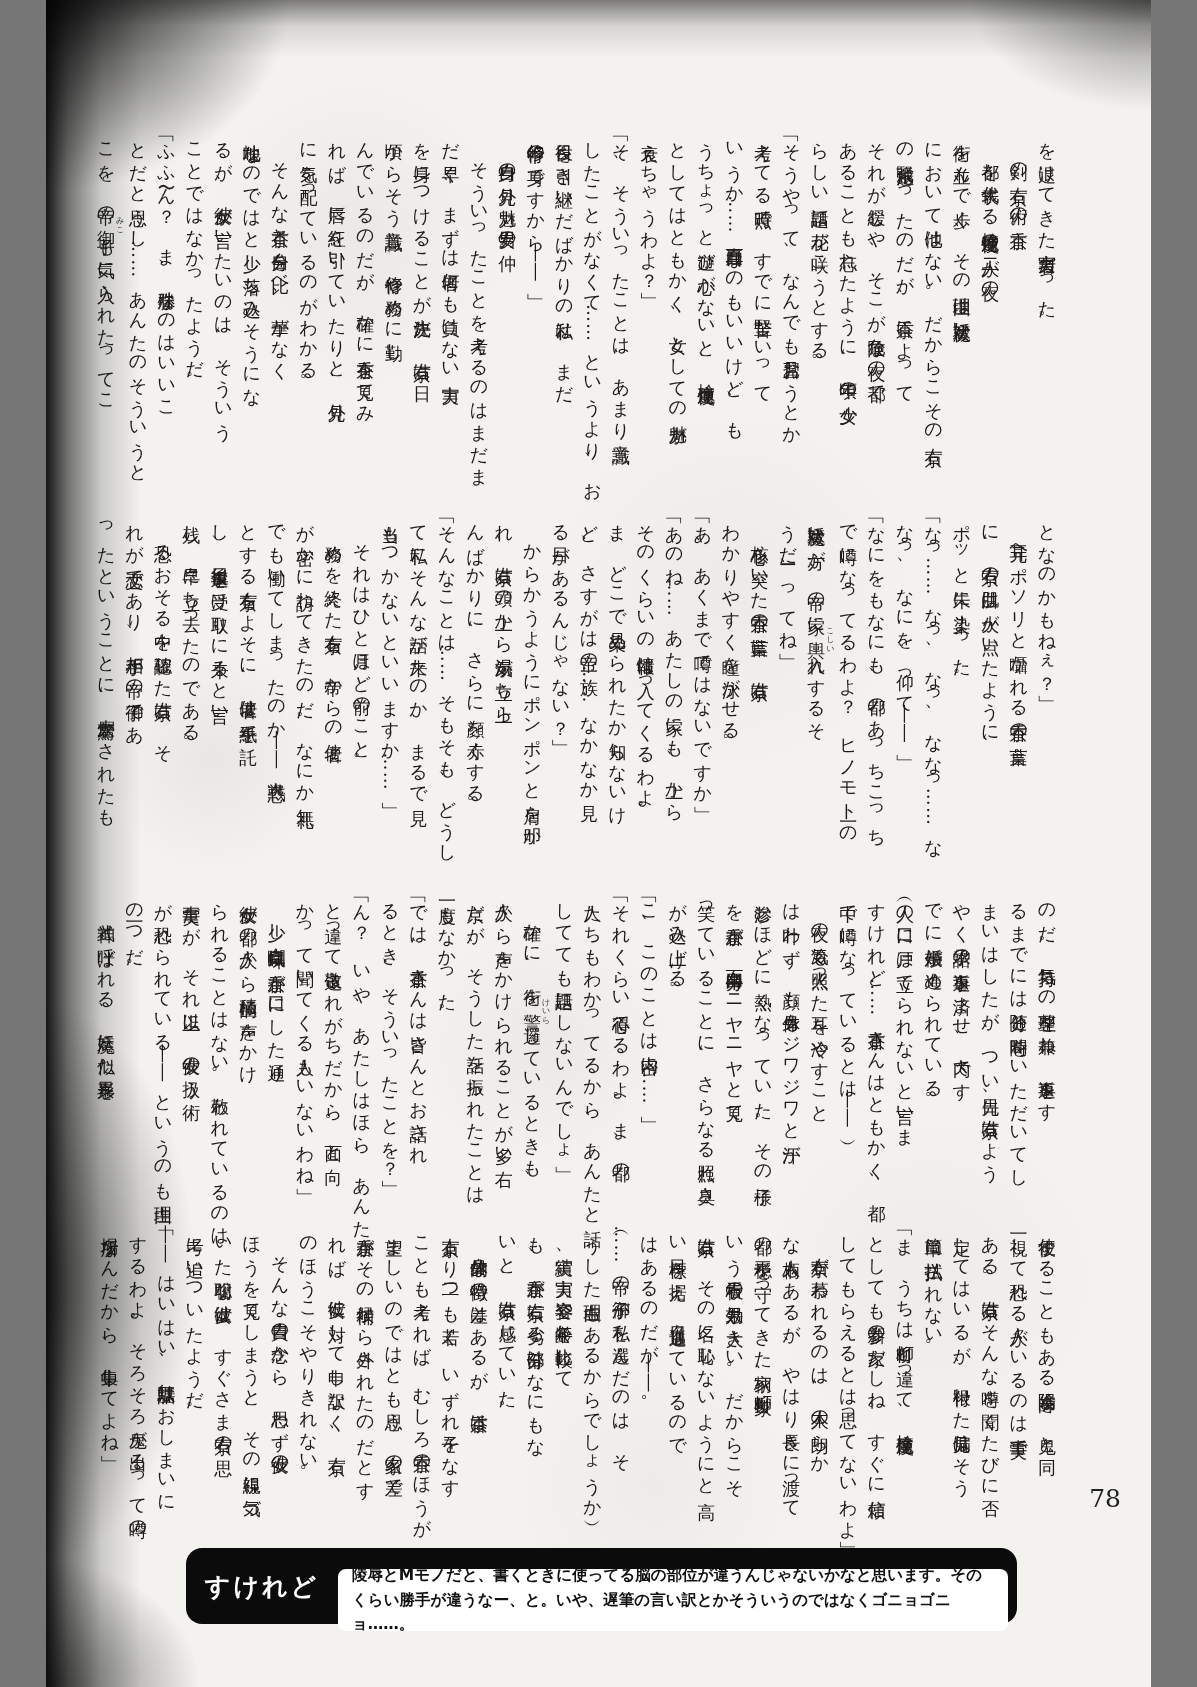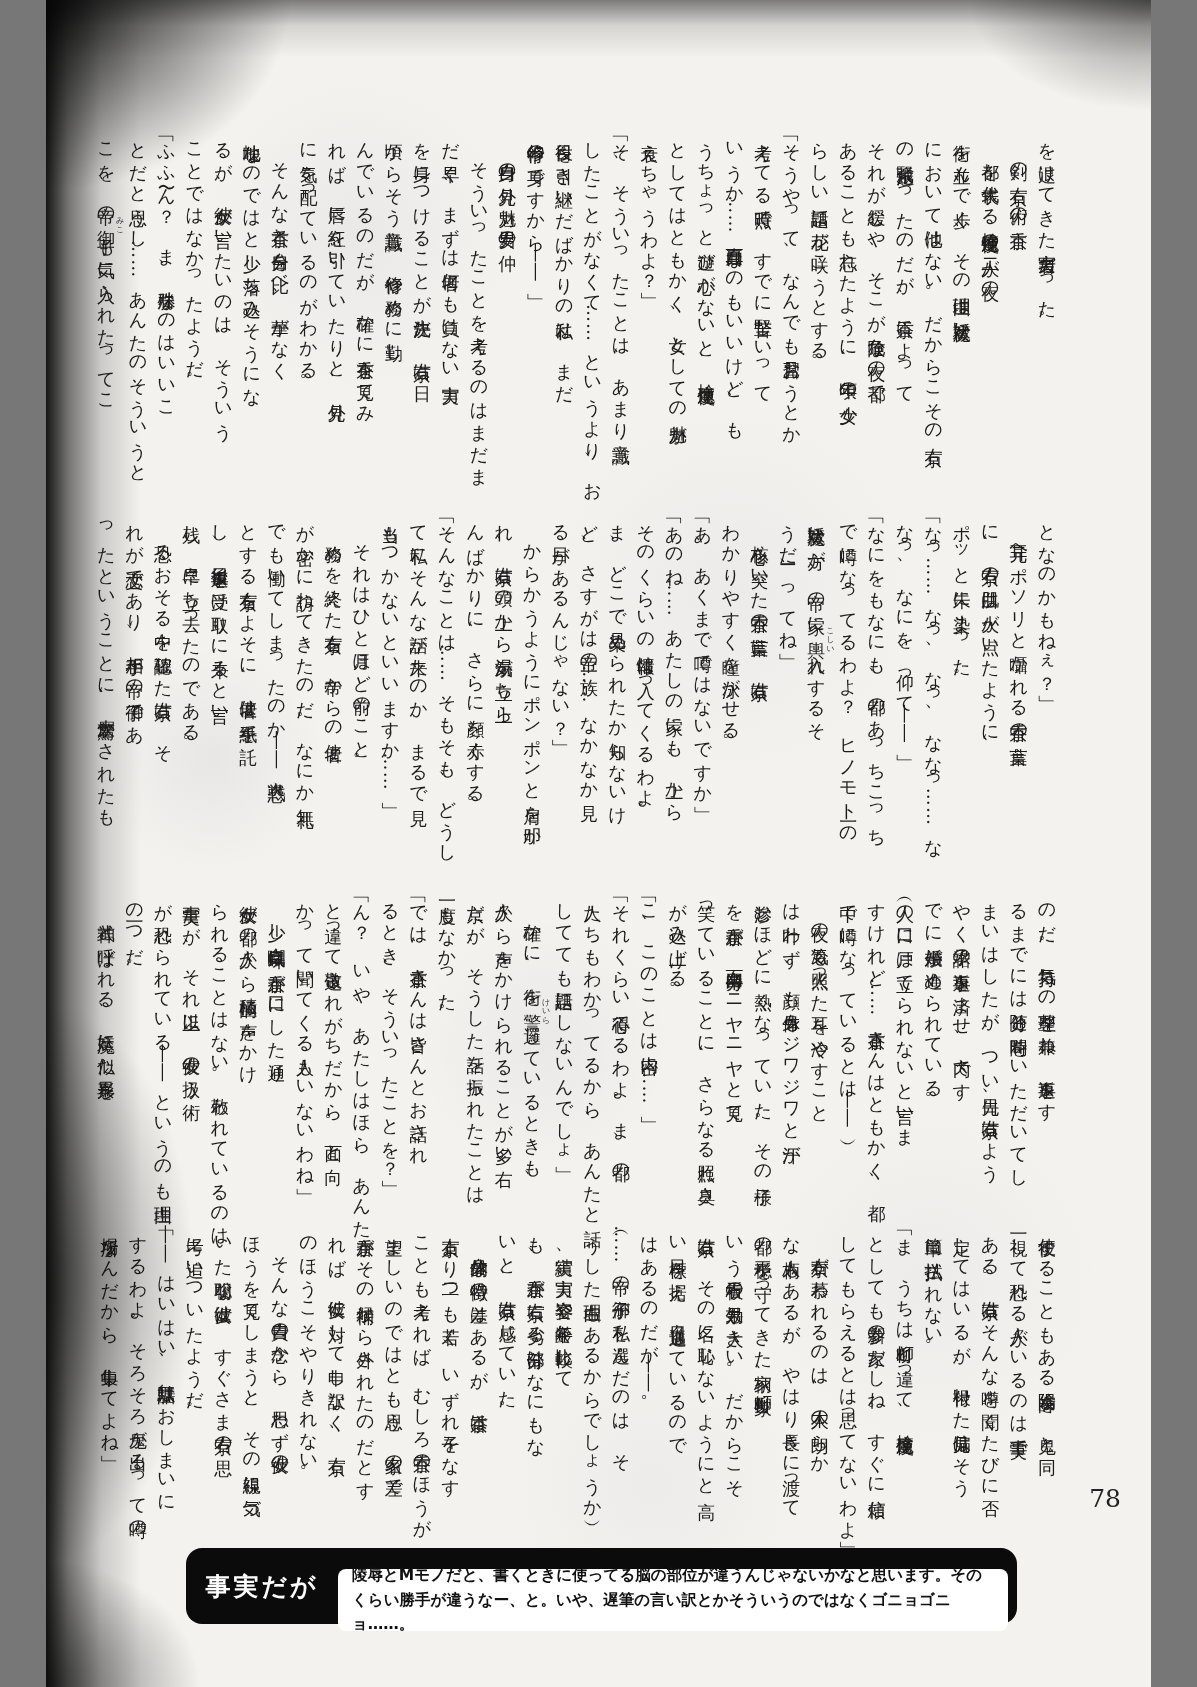--- a/index.html
+++ b/index.html
@@ -238,16 +238,16 @@
         <p class="tcol">考に追いついたようだ。</p>
         <p class="tcol">「――はいはい、無駄話はおしまいに</p>
         <p class="tcol">するわよ。そろそろ鬼が出るって噂の</p>
         <p class="tcol">場所なんだから、集中してよね」</p>
       </section>
   </main>
 
   <div class="page-number">78</div>
 
   <footer class="author-bar">
-    <span class="author-label">事実だが</span>
+    <span class="author-label">すけれど</span>
     <span class="author-note">陵辱とMモノだと、書くときに使ってる脳の部位が違うんじゃないかなと思います。そのくらい勝手が違うなー、と。いや、遅筆の言い訳とかそういうのではなくゴニョゴニョ……。</span>
   </footer>
 </div>
 
 </body></html>

